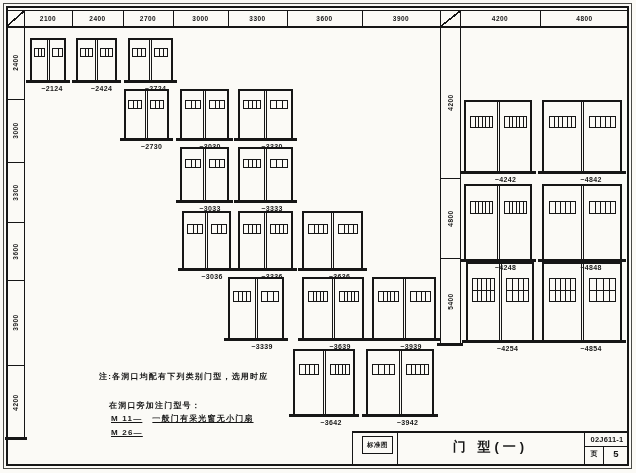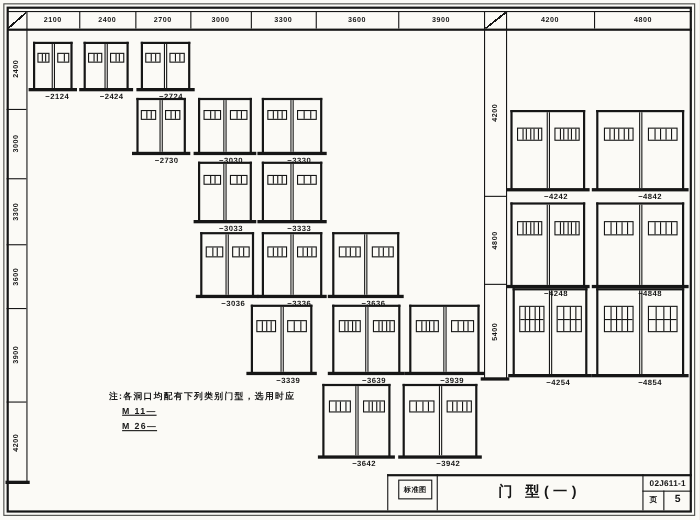--- a/index.html
+++ b/index.html
@@ -12,21 +12,21 @@
     font-size:6.5px;font-weight:bold;letter-spacing:0.5px;}
   .rowcell{position:absolute;display:flex;align-items:center;justify-content:center;}
   .rowcell span{transform:rotate(-90deg);font-size:6.5px;font-weight:bold;letter-spacing:0.5px;white-space:nowrap;}
   .corner{position:absolute;background:linear-gradient(to bottom right,transparent 47%,var(--ink) 47%,var(--ink) 54%,transparent 54%);}
   .door{position:absolute;}
   .dcenter{position:absolute;border-left:1px solid var(--ink);border-right:1px solid var(--ink);box-sizing:border-box;}
   .win{position:absolute;border:1px solid var(--ink);display:grid;background:var(--paper);box-sizing:border-box;}
   .win div{box-sizing:border-box;border:0 solid var(--ink);}
   .dlabel{position:absolute;font-size:7px;font-weight:bold;text-align:center;letter-spacing:0.4px;white-space:nowrap;}
   .notes{position:absolute;left:99px;top:354px;width:240px;font-weight:bold;}
-  .nline{font-size:8px;letter-spacing:1.2px;line-height:13px;white-space:nowrap;}
+  .nline{font-size:8px;letter-spacing:1.2px;line-height:13px;white-space:nowrap;margin-top:16px;}
   .indent1{padding-left:10px;}
   .nitem{font-size:8px;letter-spacing:1.2px;line-height:14px;padding-left:12px;display:flex;gap:10px;white-space:nowrap;text-decoration:underline;}
   .tb-stamp{position:absolute;left:362px;top:436px;width:31px;height:18px;border:1.5px solid var(--ink);
     box-sizing:border-box;display:flex;align-items:center;justify-content:center;font-size:6.5px;font-weight:bold;letter-spacing:0.5px;}
   .tb-title{position:absolute;left:398px;top:433px;width:185px;height:28px;display:flex;align-items:center;justify-content:center;
     font-size:13px;font-weight:bold;letter-spacing:4px;}
   .tb-code{position:absolute;left:585px;top:432px;width:44px;height:14px;display:flex;align-items:center;justify-content:center;
     font-size:7.5px;font-weight:bold;letter-spacing:0.2px;}
   .tb-page-label{position:absolute;left:585px;top:446px;width:18px;height:16px;display:flex;align-items:center;justify-content:center;
     font-size:7px;font-weight:bold;}
@@ -564,23 +564,25 @@
           <div style="border-left-width: 1px; border-top-width: 1px;"></div>
           <div style="border-left-width: 1px; border-top-width: 1px;"></div>
           <div style="border-left-width: 1px; border-top-width: 1px;"></div>
         </div>
         <div class="dlabel" style="left: 13px; top: 83px; width: 72px;">−4854</div>
       </div>
     </div>
 
   <div class="notes">
     <div class="nline">注:各洞口均配有下列类别门型，选用时应</div>
+    <div class="nline indent1">在洞口旁加注门型号：</div>
     <div id="note-items">
         <div class="nitem">
           <span class="ncode">M 11—</span>
+          <span class="ndesc">一般门有采光窗无小门扇</span>
         </div>
         <div class="nitem">
           <span class="ncode">M 26—</span>
         </div>
       </div>
   </div>
 
   <div>
     <div class="hl" style="left:352px;top:431px;width:277px;height:2px;"></div>
     <div class="vl" style="left:352px;top:431px;width:1px;height:33px;"></div>

